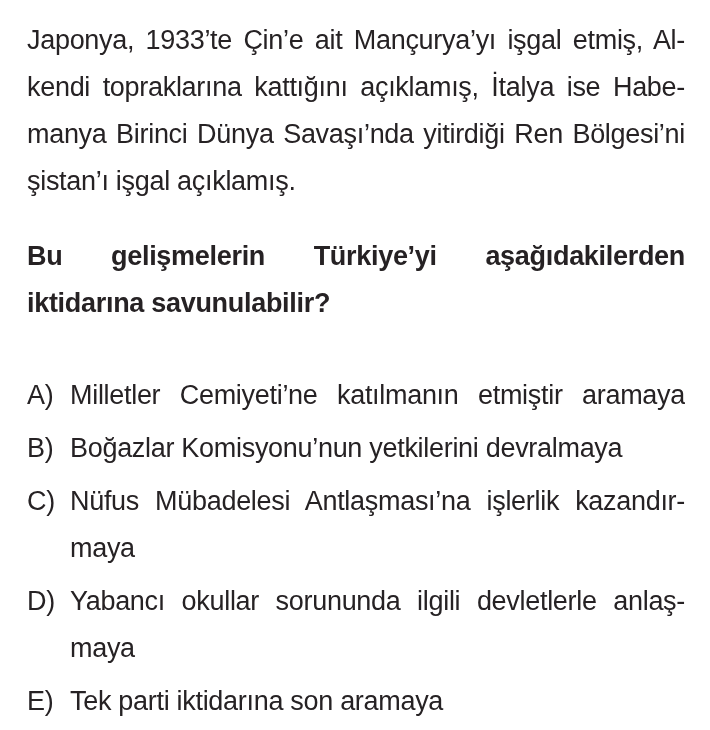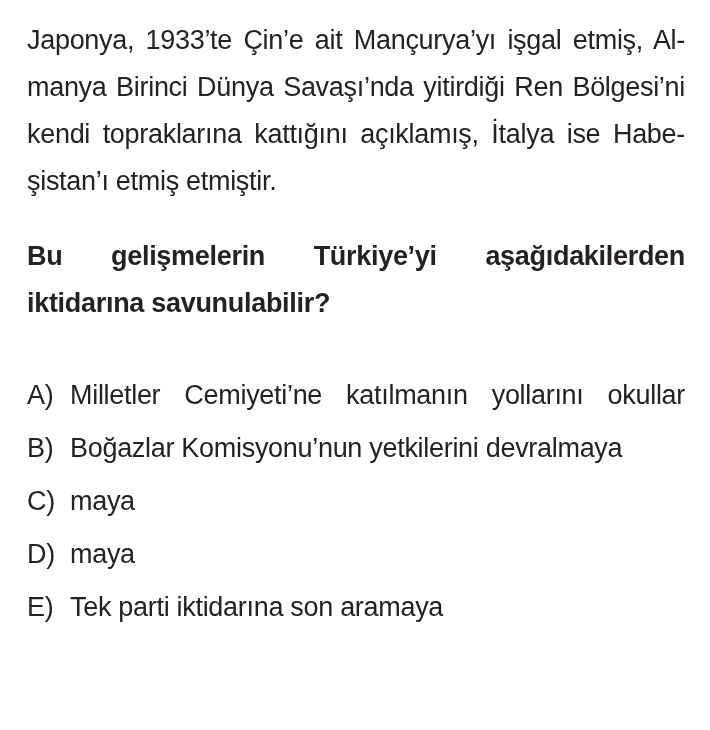--- a/index.html
+++ b/index.html
@@ -56,52 +56,54 @@
     flex: 1 1 auto;
     min-width: 0;
   }
 </style>
 </head>
 <body>
 
 <div class="page" style="--page-bg: #ffffff; --page-fg: #262224;">
   <div class="stimulus textcol" id="stimulus">
       <div class="line stretch">Japonya, 1933’te Çin’e ait Mançurya’yı işgal etmiş, Al-</div>
+      <div class="line stretch">kendi topraklarına kattığını açıklamış, İtalya ise Habe-</div>
       <div class="line stretch">manya Birinci Dünya Savaşı’nda yitirdiği Ren Bölgesi’ni</div>
-      <div class="line stretch">kendi topraklarına kattığını açıklamış, İtalya ise Habe-</div>
-      <div class="line">şistan’ı etmiş etmiştir.</div>
+      <div class="line">şistan’ı işgal açıklamış.</div>
     </div>
 
   <div class="stem textcol" id="stem">
       <div class="line stretch">Bu gelişmelerin Türkiye’yi aşağıdakilerden hangisine</div>
       <div class="line">iktidarına savunulabilir?</div>
     </div>
 
   <div class="options" id="options">
       <div class="option-row">
         <div class="option-letter">A)</div>
         <div class="option-lines">
-          <div class="line stretch">Milletler Cemiyeti’ne katılmanın yollarını okullar</div>
+          <div class="line stretch">Milletler Cemiyeti’ne katılmanın etmiştir aramaya</div>
         </div>
       </div>
       <div class="option-row">
         <div class="option-letter">B)</div>
         <div class="option-lines">
           <div class="line">Boğazlar Komisyonu’nun yetkilerini devralmaya</div>
         </div>
       </div>
       <div class="option-row">
         <div class="option-letter">C)</div>
         <div class="option-lines">
+          <div class="line stretch">Nüfus Mübadelesi Antlaşması’na işlerlik kazandır-</div>
           <div class="line">maya</div>
         </div>
       </div>
       <div class="option-row">
         <div class="option-letter">D)</div>
         <div class="option-lines">
+          <div class="line stretch">Yabancı okullar sorununda ilgili devletlerle anlaş-</div>
           <div class="line">maya</div>
         </div>
       </div>
       <div class="option-row">
         <div class="option-letter">E)</div>
         <div class="option-lines">
           <div class="line">Tek parti iktidarına son aramaya</div>
         </div>
       </div>
     </div>

